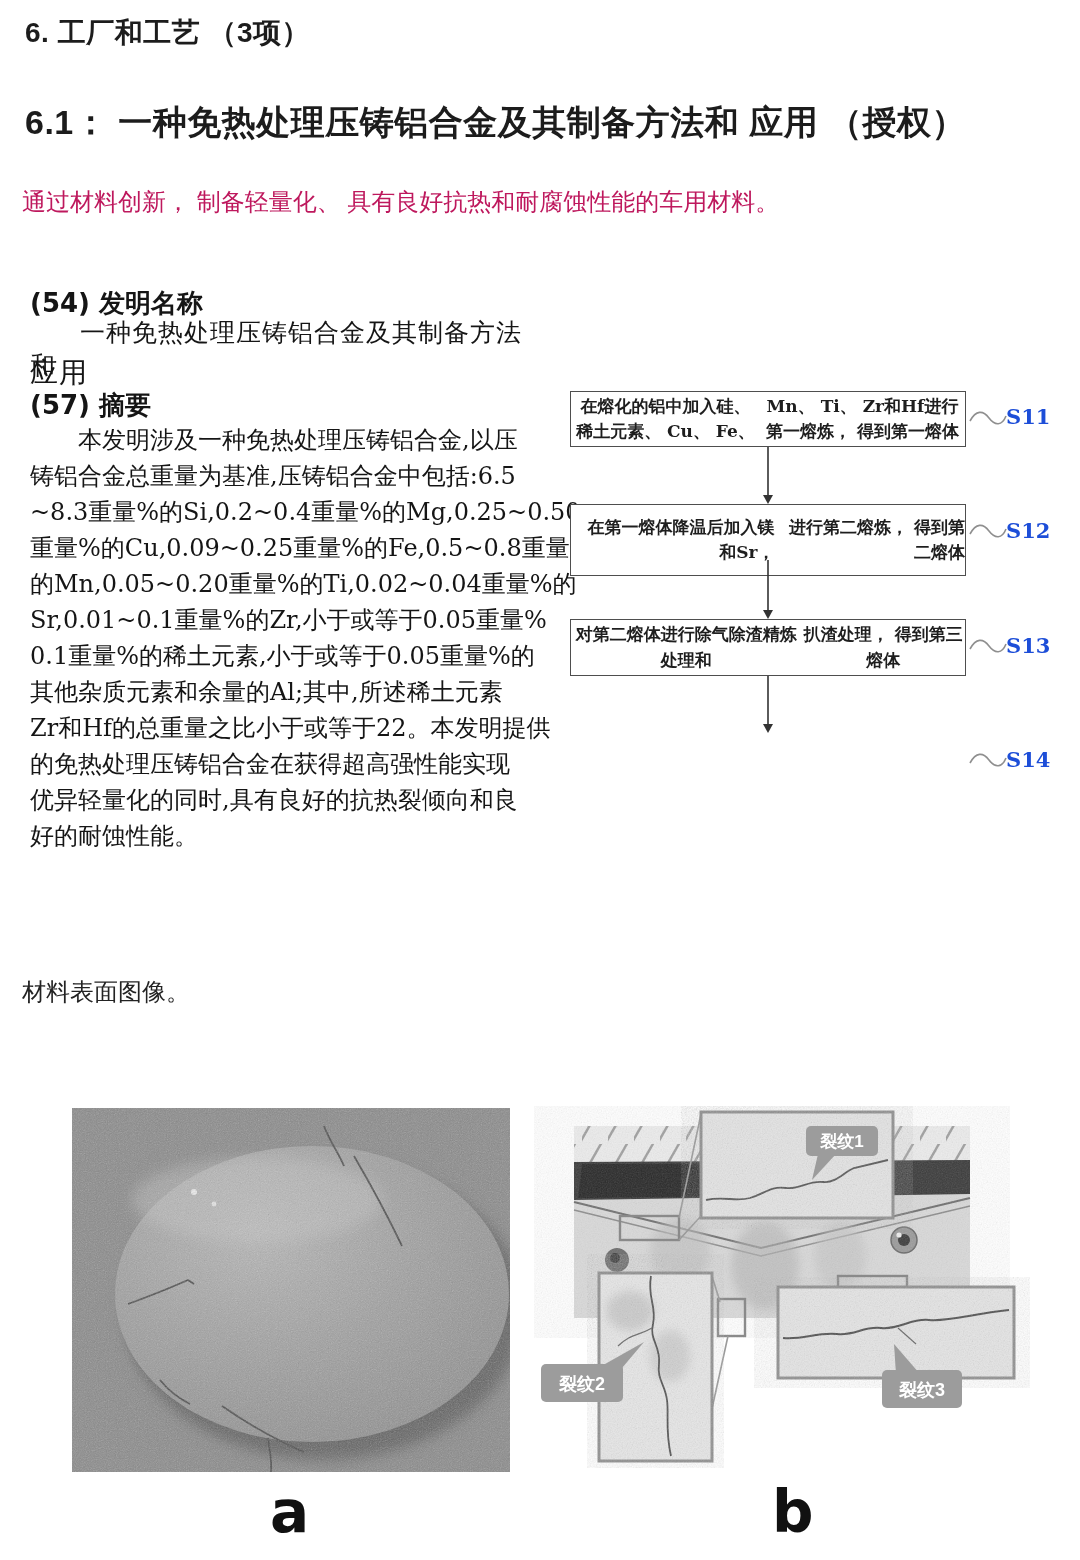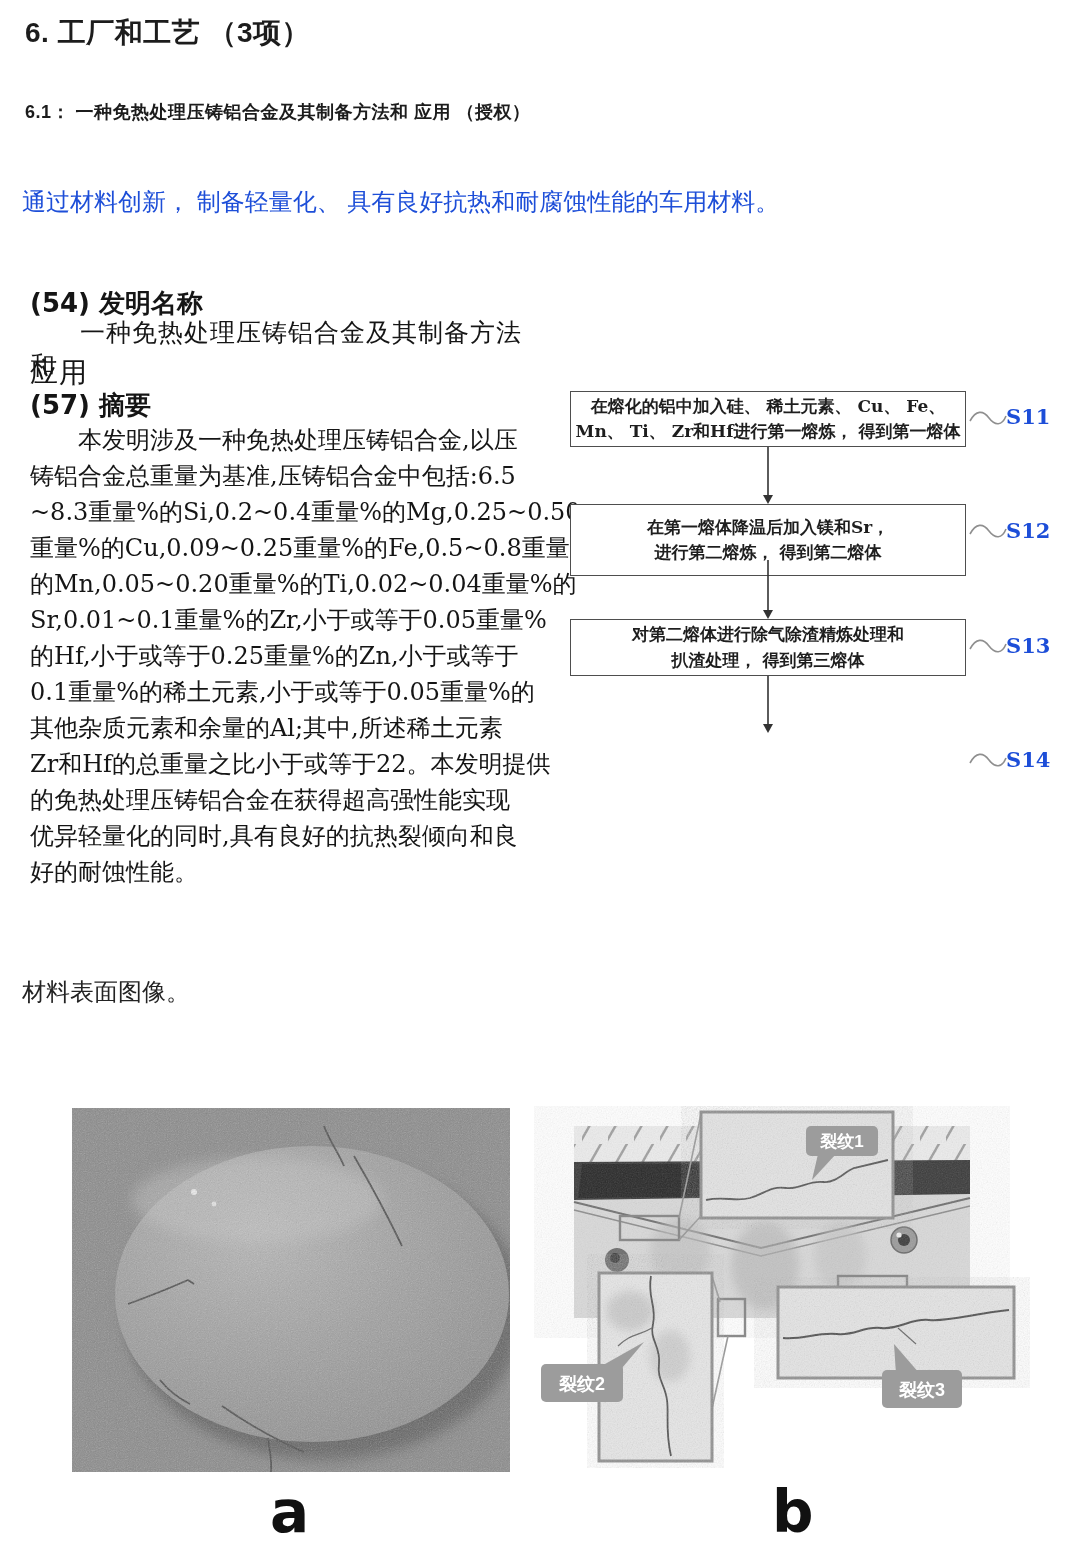--- a/index.html
+++ b/index.html
@@ -1,37 +1,37 @@
 <!DOCTYPE html>
 <html><head>
 <meta charset="utf-8">
 <style>
   html,body{margin:0;padding:0;background:#ffffff;}
   #canvas{position:relative;width:1080px;height:1560px;background:#ffffff;overflow:hidden;
           font-family:"Liberation Sans","DejaVu Sans",sans-serif;color:#1c1c1c;}
   .h1{position:absolute;left:25px;top:14px;font-size:28px;font-weight:700;letter-spacing:.5px;}
-  .h2{position:absolute;left:25px;top:100px;font-size:18px;font-weight:700;letter-spacing:.5px;}
-  .intro{position:absolute;left:22px;top:186px;font-size:24px;font-weight:400;color:#1d4ed8;}
+  .h2{position:absolute;left:25px;top:100px;font-size:34px;font-weight:700;letter-spacing:.5px;}
+  .intro{position:absolute;left:22px;top:186px;font-size:24px;font-weight:400;color:#be185d;}
   .caption{position:absolute;left:22px;top:976px;font-size:24px;color:#232323;}
 
   
   .patent{position:absolute;left:30px;top:278px;width:505px;
           font-family:"DejaVu Serif","Liberation Serif",serif;color:#151515;}
   .p-head{font-size:26px;font-weight:700;font-family:"DejaVu Sans","Liberation Sans",sans-serif;}
   .p-head54{position:absolute;left:0;top:8px;}
   .p-title1{position:absolute;left:0;top:38px;width:505px;font-size:25px;text-indent:2em;letter-spacing:1px;}
   .p-title2{position:absolute;left:0;top:76px;font-size:28px;letter-spacing:1px;}
   .p-head57{position:absolute;left:0;top:110px;}
   .abstract{position:absolute;left:0;top:144px;width:505px;font-size:24px;line-height:36px;}
   .abs-line{white-space:nowrap;}
   .abs-line.first{text-indent:2em;}
 
   
   .fc-box{position:absolute;left:570px;width:396px;border:1.4px solid #4e4e4e;background:#ffffff;
-          display:flex;flex-direction:column;justify-content:center;align-items:center;
+          display:flex;flex-direction:row;justify-content:center;align-items:center;
           font-family:"DejaVu Serif","Liberation Serif",serif;font-size:17px;font-weight:600;
           color:#1e1e1e;line-height:1.5;text-align:center;box-sizing:border-box;}
   .fc-b1{top:391px;height:56px;}
   .fc-b2{top:504px;height:72px;text-align:right;}
   .fc-b3{top:619px;height:57px;}
   .fc-b4{top:733px;height:56px;}
   .fc-arrow{position:absolute;left:761px;}
   .fc-squig{position:absolute;left:968px;}
   .fc-step{position:absolute;left:1006px;font-family:"DejaVu Serif","Liberation Serif",serif;
            font-size:21px;font-weight:700;color:#1d4ed8;}
@@ -60,21 +60,20 @@
     <div class="p-title1">一种免热处理压铸铝合金及其制备方法和</div>
     <div class="p-title2">应用</div>
     <div class="p-head p-head57">(57) 摘要</div>
     <div class="abstract">
       <div class="abs-line first">本发明涉及一种免热处理压铸铝合金,以压</div>
       <div class="abs-line">铸铝合金总重量为基准,压铸铝合金中包括:6.5</div>
       <div class="abs-line">~8.3重量%的Si,0.2~0.4重量%的Mg,0.25~0.50</div>
       <div class="abs-line">重量%的Cu,0.09~0.25重量%的Fe,0.5~0.8重量%</div>
       <div class="abs-line">的Mn,0.05~0.20重量%的Ti,0.02~0.04重量%的</div>
       <div class="abs-line">Sr,0.01~0.1重量%的Zr,小于或等于0.05重量%</div>
-      <div class="abs-line">的Hf,小于或等于0.25重量%的Zn,小于或等于</div>
       <div class="abs-line">0.1重量%的稀土元素,小于或等于0.05重量%的</div>
       <div class="abs-line">其他杂质元素和余量的Al;其中,所述稀土元素</div>
       <div class="abs-line">Zr和Hf的总重量之比小于或等于22。本发明提供</div>
       <div class="abs-line">的免热处理压铸铝合金在获得超高强性能实现</div>
       <div class="abs-line">优异轻量化的同时,具有良好的抗热裂倾向和良</div>
       <div class="abs-line">好的耐蚀性能。</div>
     </div>
   </div>
 
   <div class="fc-box fc-b1">

